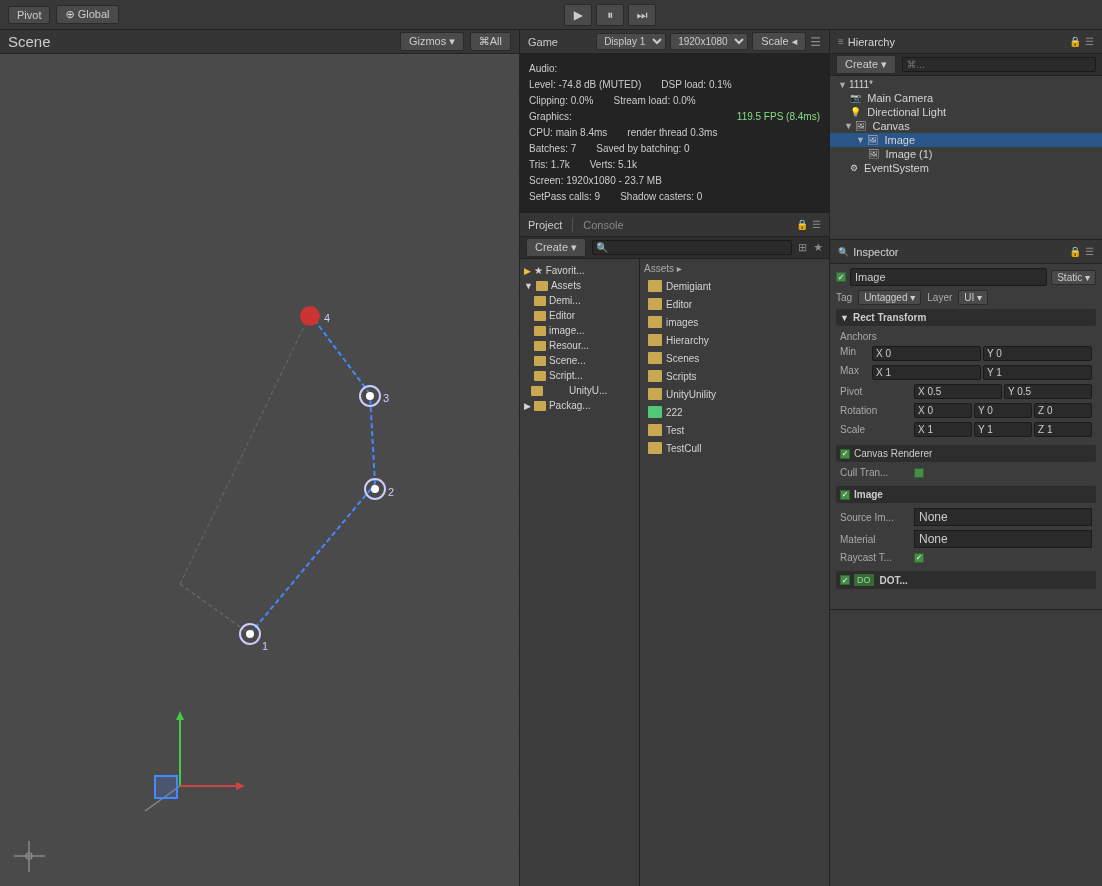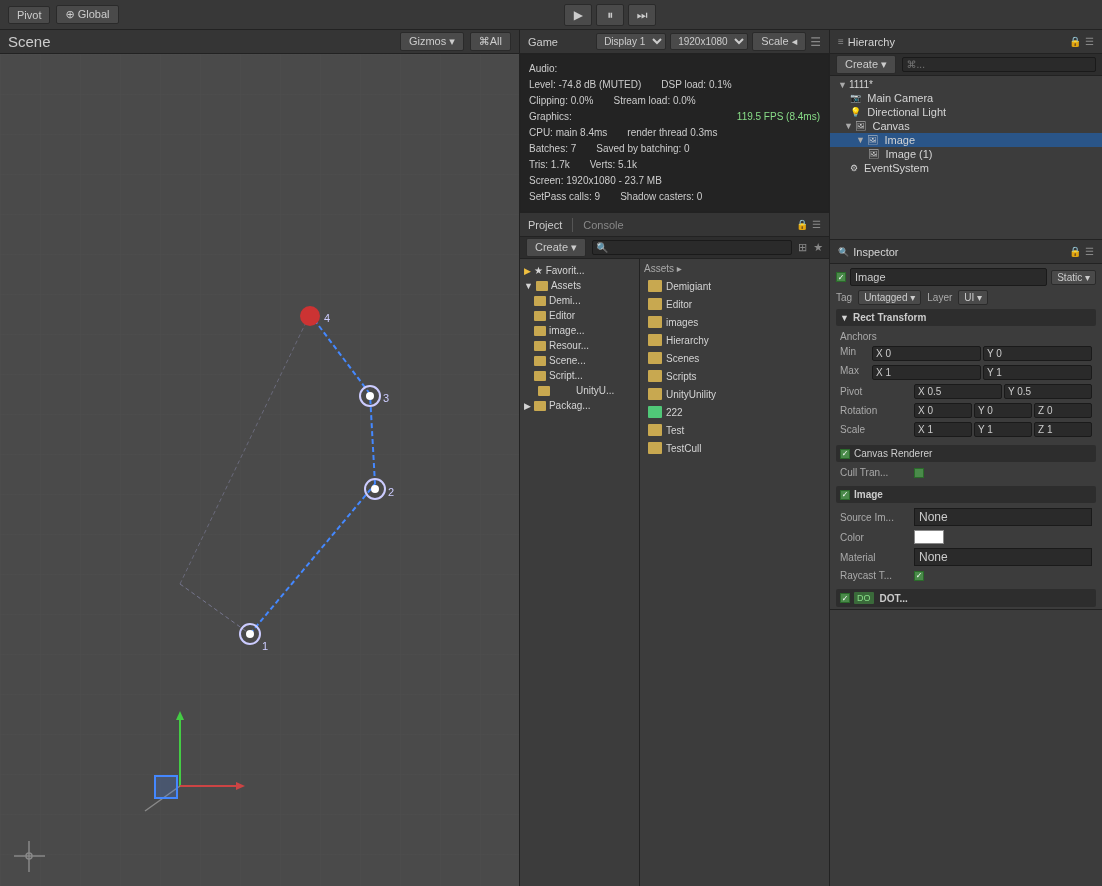--- a/index.html
+++ b/index.html
@@ -616,21 +616,21 @@
             <span>Resour...</span>
           </div>
           <div class="project-tree-item" style="padding-left:14px;">
             <div class="folder-icon"></div>
             <span>Scene...</span>
           </div>
           <div class="project-tree-item" style="padding-left:14px;">
             <div class="folder-icon"></div>
             <span>Script...</span>
           </div>
-          <div class="project-tree-item" style="padding-left:18px;gap:26px;">
+          <div class="project-tree-item" style="padding-left:11px;gap:26px;">
             <div class="folder-icon"></div>
             <span>UnityU...</span>
           </div>
           <div class="project-tree-item">
             <span style="font-size:9px;">▶</span>
             <div class="folder-icon"></div>
             <span>Packag...</span>
           </div>
         </div>
         <div class="project-right">
@@ -824,24 +824,20 @@
         <div class="inspector-section">
           <div class="inspector-section-header">
             <div class="cb">✓</div>
             <span style="font-size:10px;font-weight:bold;color:#ccc;">Image</span>
           </div>
           <div class="inspector-field">
             <span class="inspector-label">Source Im...</span>
             <div class="inspector-value">None</div>
           </div>
           <div class="inspector-field">
-            <span class="inspector-label">Color</span>
-            <div style="width:30px;height:14px;background:#ffffff;border:1px solid #888;cursor:pointer;"></div>
-          </div>
-          <div class="inspector-field">
             <span class="inspector-label">Material</span>
             <div class="inspector-value">None</div>
           </div>
           <div class="inspector-field">
             <span class="inspector-label">Raycast T...</span>
             <div class="cb">✓</div>
           </div>
         </div>
 
         <div class="inspector-section">

